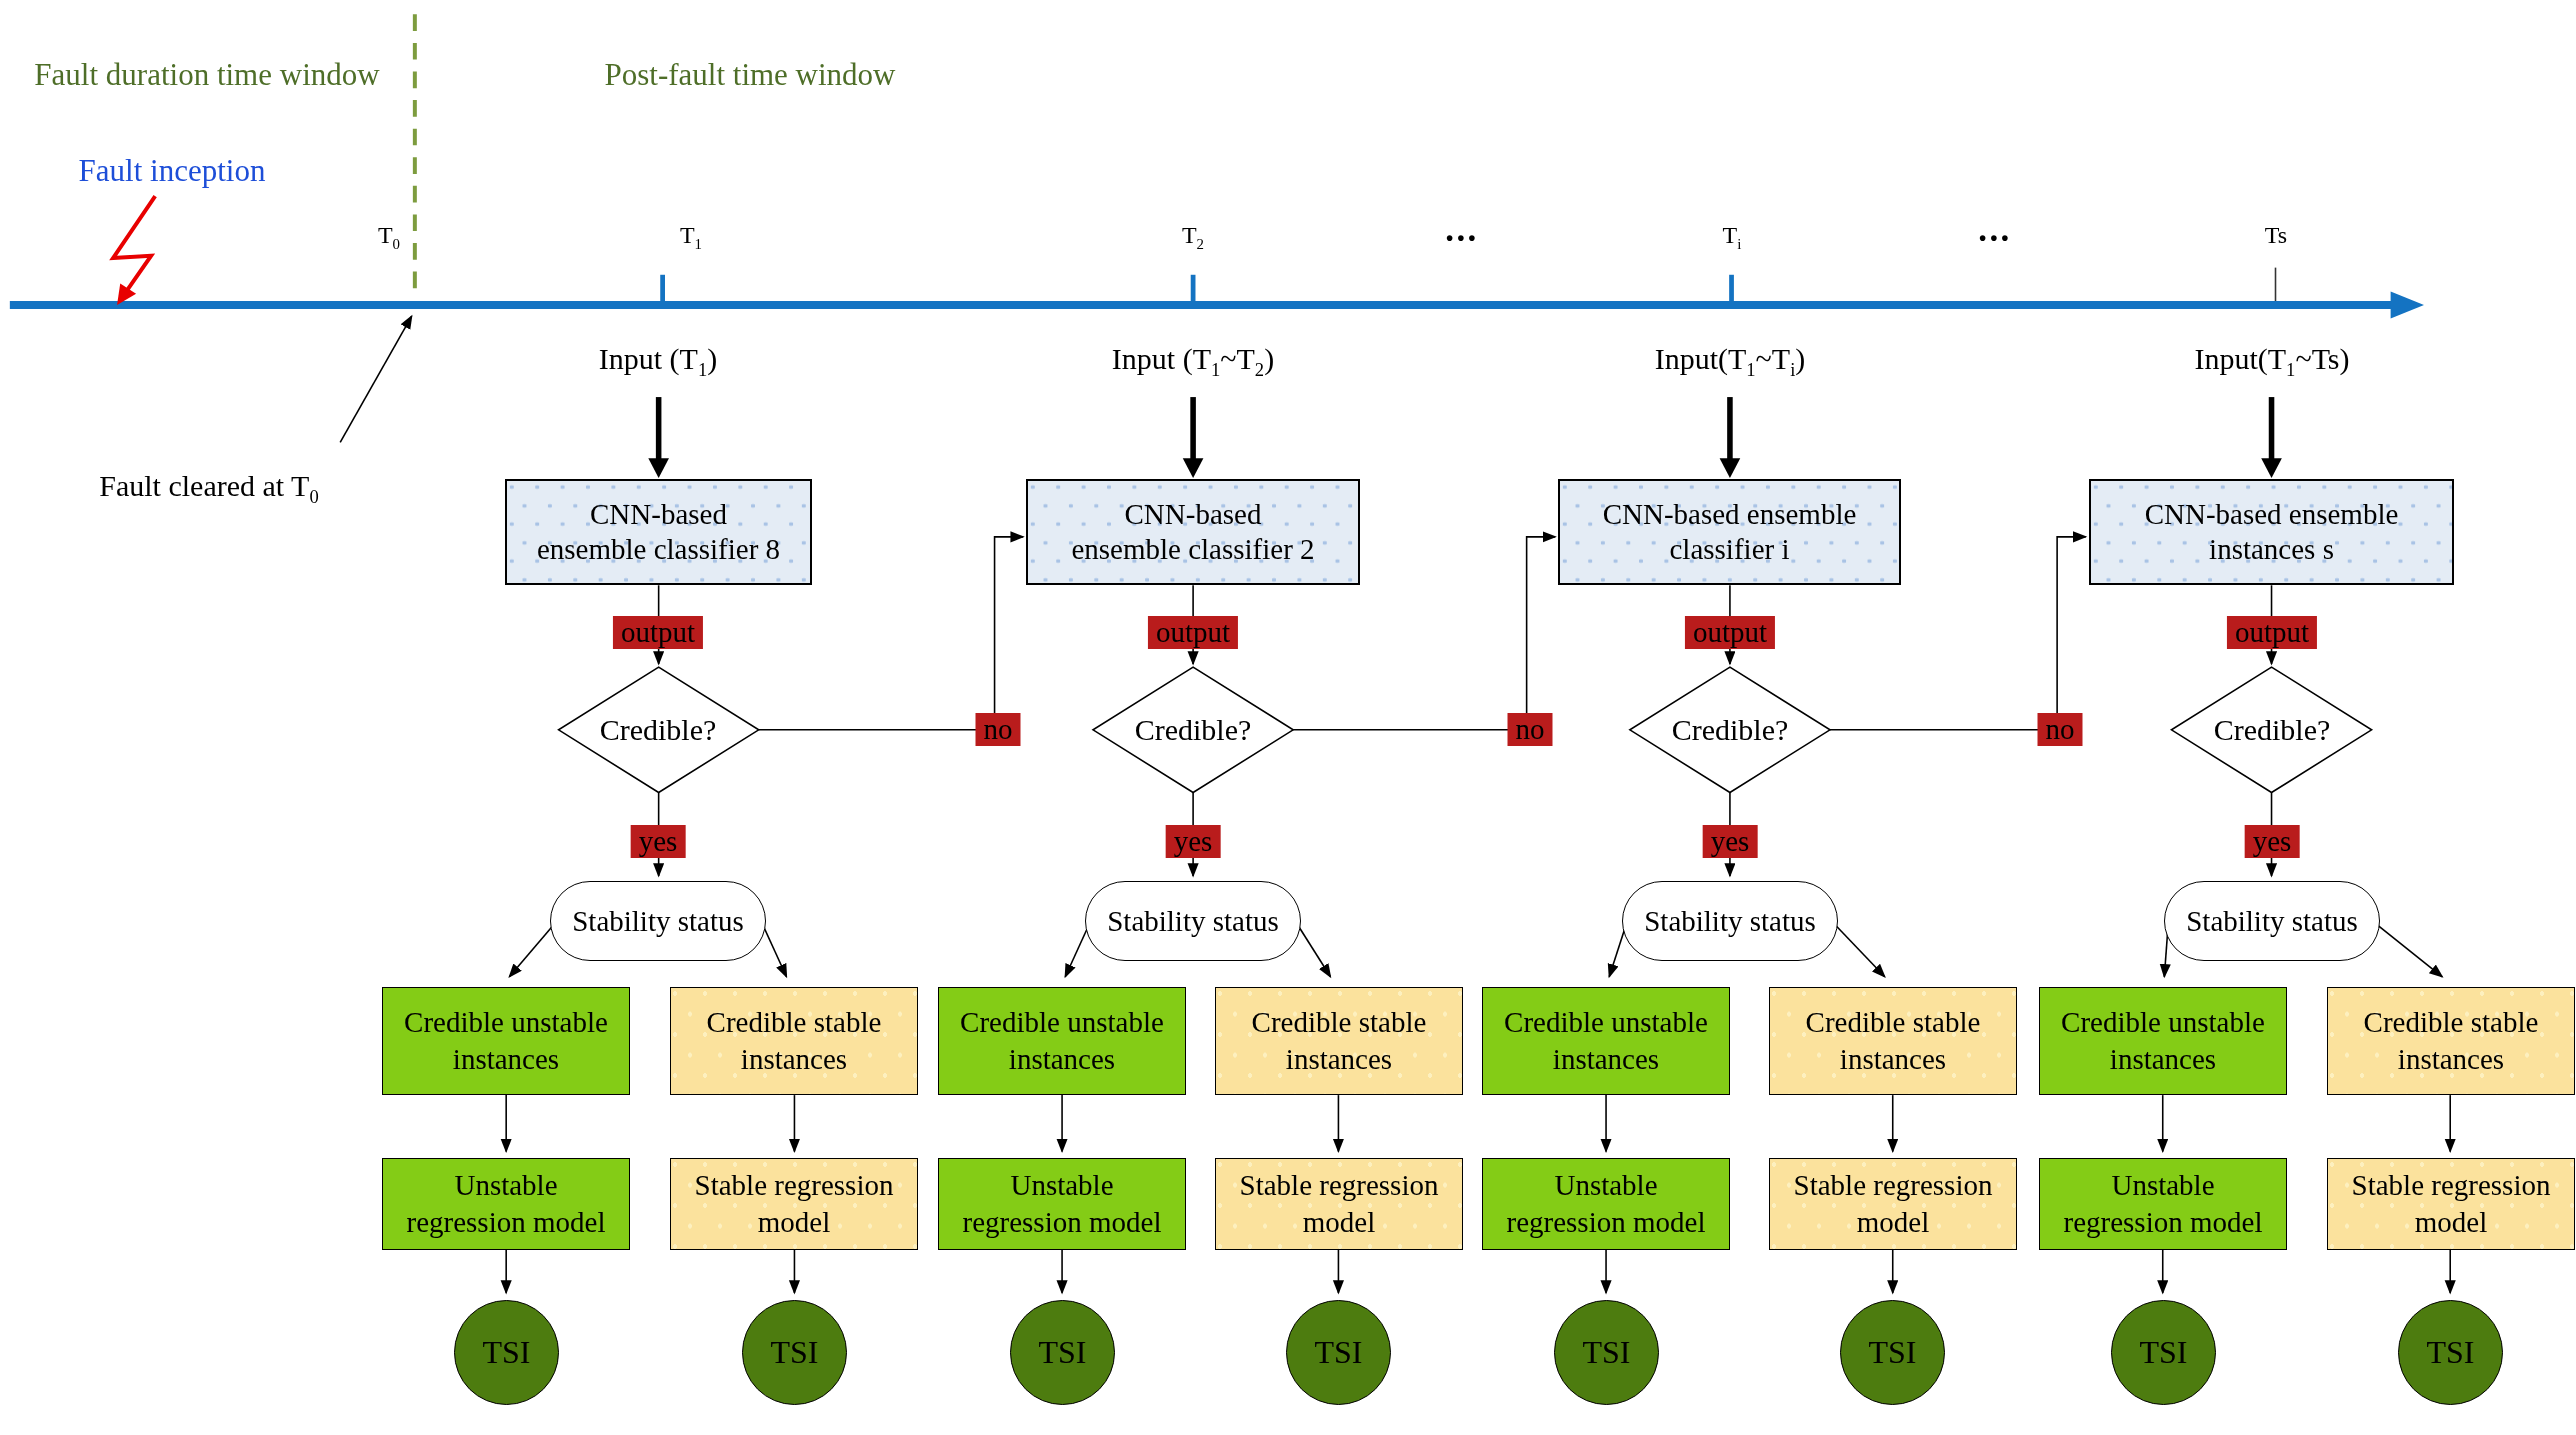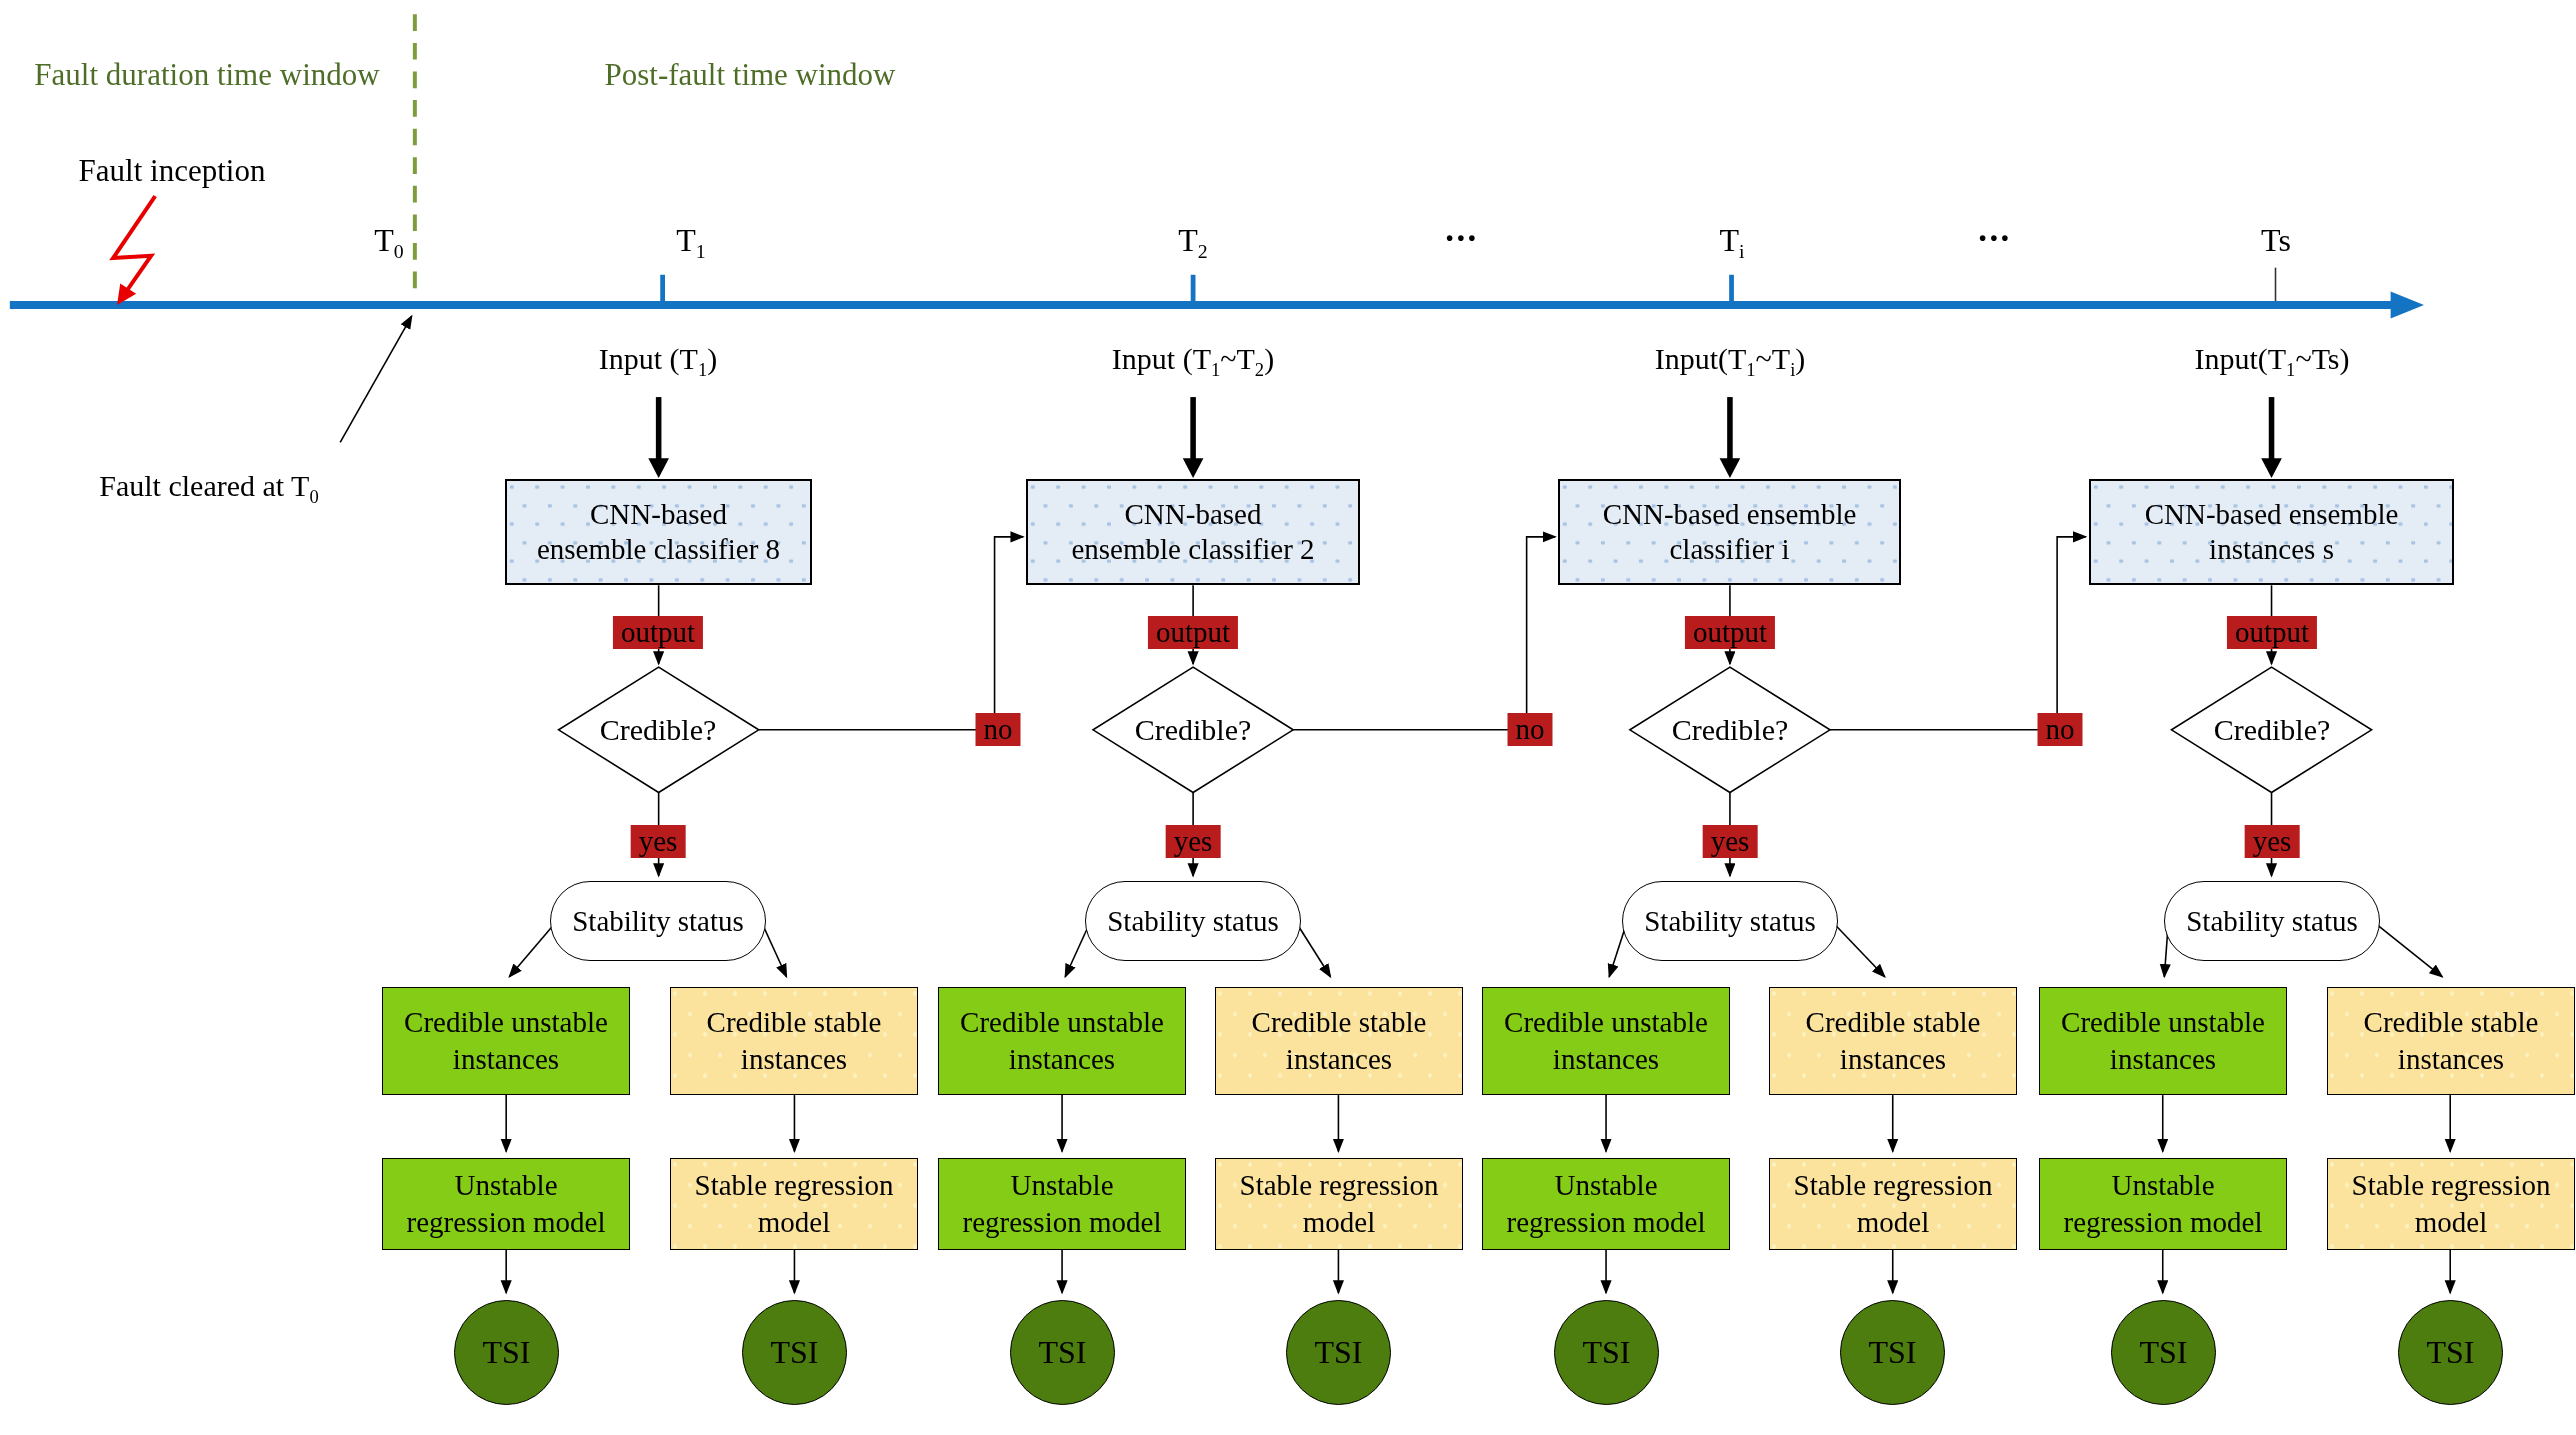--- a/index.html
+++ b/index.html
@@ -1,23 +1,23 @@
 <!DOCTYPE html>
 <html style="font-size:12.7px"><head>
 <meta charset="utf-8">
 <style>
   html,body{margin:0;padding:0;background:#fff;}
   .canvas{position:relative;width:2576px;height:1435px;background:#fff;overflow:hidden;
           font-family:"Liberation Serif",serif;color:#000;}
   .layer{position:absolute;left:0;top:0;}
   .lbl{position:absolute;transform:translateX(-50%);text-align:center;white-space:nowrap;
        font-size:30px;line-height:1.15;}
-  .lbl.big{font-size:32px;}
+  .lbl.big{font-size:24px;}
   .lbl.green{color:#4e6e28;font-size:31px;}
-  .lbl.red{color:#000000;font-size:31px;}
+  .lbl.red{color:#1d4ed8;font-size:31px;}
   .lbl.wbg{background:#b91c1c;padding:0 8px;font-size:29px;}
   .lbl.dots{font-weight:bold;font-size:35px;letter-spacing:2.4px;}
   sub{font-size:0.62em;line-height:0;}
   .node{position:absolute;box-sizing:border-box;border:1.6px solid #000;display:flex;
         flex-direction:column;align-items:center;justify-content:center;text-align:center;
         font-size:29px;line-height:37px;}
   .clf{border-width:2.4px;line-height:35px;background-color:#e4ecf5;
        background-image:radial-gradient(circle,#a9c3e5 1.9px,rgba(0,0,0,0) 2.1px),
                         radial-gradient(circle,#a9c3e5 1.9px,rgba(0,0,0,0) 2.1px);
        background-size:25.4px 37px;background-position:4.8px 6.4px,17.5px 24.6px;}

